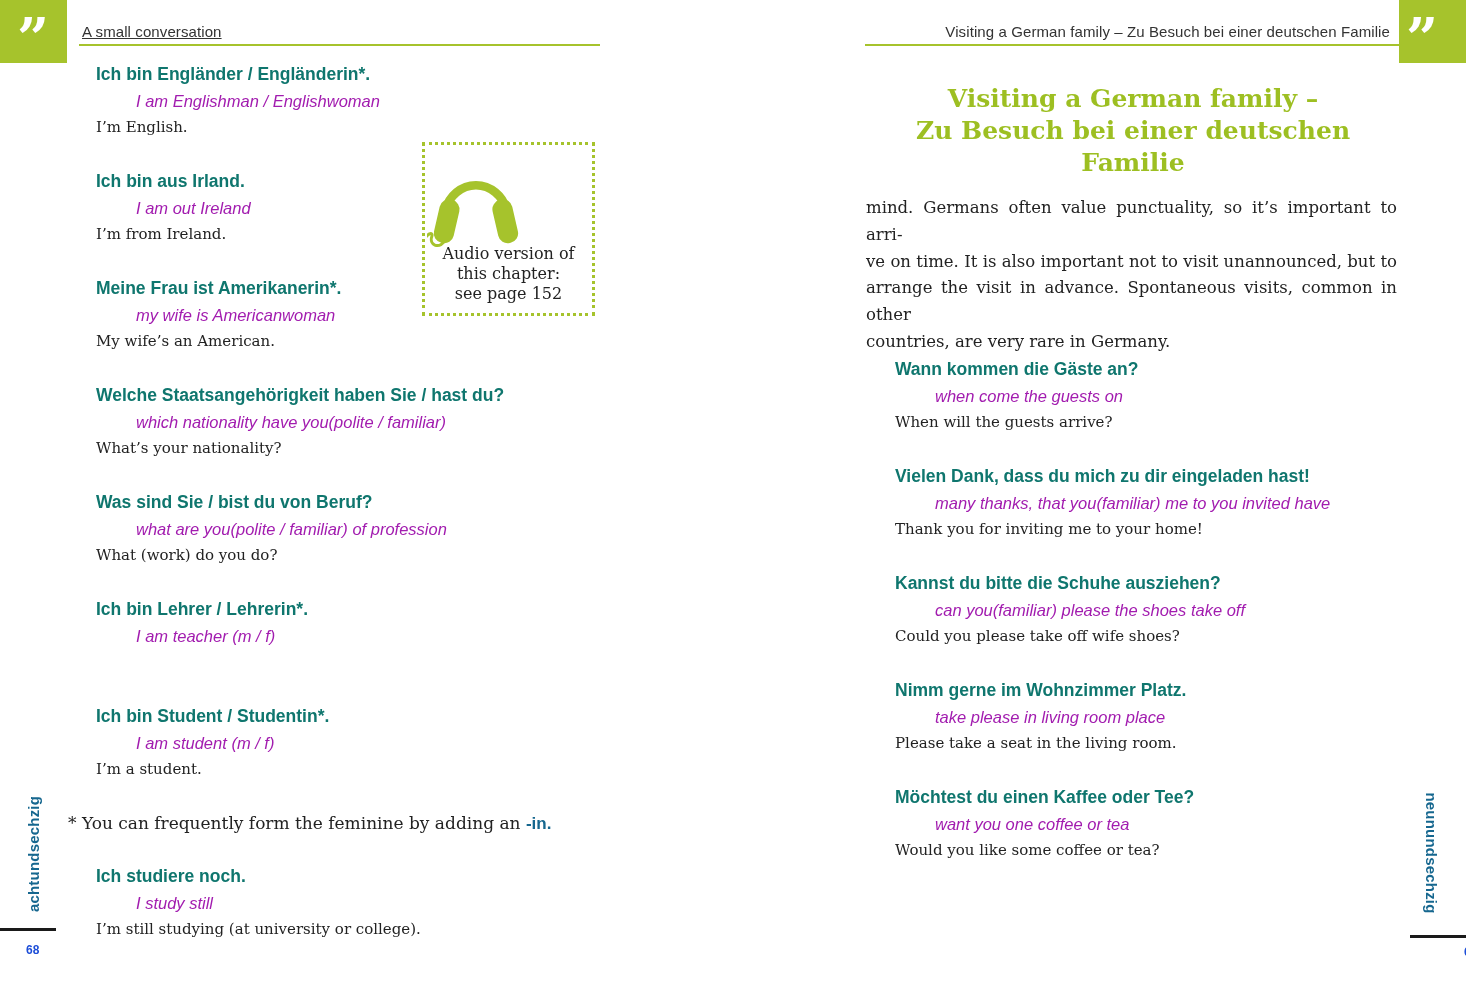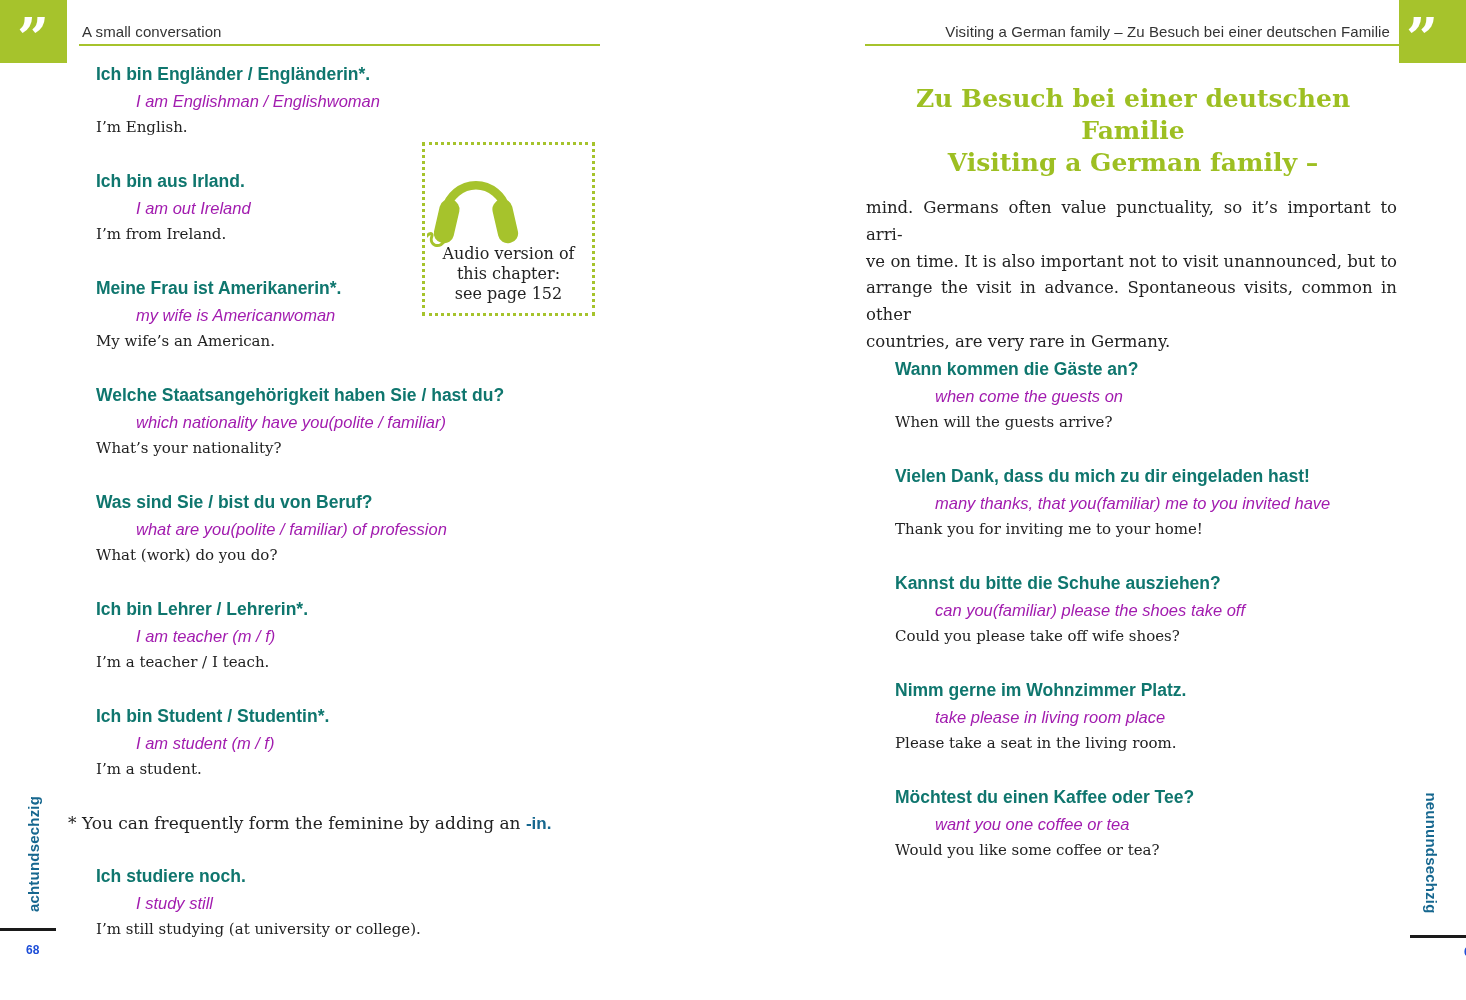--- a/index.html
+++ b/index.html
@@ -10,21 +10,21 @@
   .corner{position:absolute;top:0;width:67px;height:63px;background:#a6c32c;}
   .corner.left{left:0;}
   .corner.right{left:1399px;}
   .quote-glyph{position:absolute;color:#ffffff;font-family:"DejaVu Serif",serif;font-weight:700;
                font-size:56px;line-height:1;top:10px;}
   .corner.left .quote-glyph{left:17px;}
   .corner.right .quote-glyph{left:7px;}
 
   
   .running-head{position:absolute;top:23px;font-size:15px;color:#333333;letter-spacing:.1px;}
-  .running-head.left{left:82px;}
+  .running-head.left{left:82px;text-decoration:underline;}
   .running-head.right{right:76px;}
   .head-rule{position:absolute;top:44px;height:2px;background:#a6c32c;}
   .head-rule.left{left:79px;width:521px;}
   .head-rule.right{left:865px;width:534px;}
 
   
   .phrase{position:absolute;width:505px;}
   .phrase.lp{left:96px;}
   .phrase.rp{left:895px;width:520px;}
   .de{font-weight:700;font-size:17.5px;color:#0f766e;line-height:26.7px;}
@@ -104,21 +104,20 @@
     <div class="en">What’s your nationality?</div>
   </div>
   <div class="phrase lp" style="top:489px">
     <div class="de">Was sind Sie / bist du von Beruf?</div>
     <div class="gloss">what are you(polite / familiar) of profession</div>
     <div class="en">What (work) do you do?</div>
   </div>
   <div class="phrase lp" style="top:596px">
     <div class="de">Ich bin Lehrer / Lehrerin*.</div>
     <div class="gloss">I am teacher (m / f)</div>
-    <div class="en">I’m a teacher / I teach.</div>
   </div>
   <div class="phrase lp" style="top:703px">
     <div class="de">Ich bin Student / Studentin*.</div>
     <div class="gloss">I am student (m / f)</div>
     <div class="en">I’m a student.</div>
   </div>
 
   <div class="footnote"><span>* You can frequently form the feminine by adding an </span><span class="hl">-in.</span></div>
 
   <div class="phrase lp" style="top:863px">
@@ -135,22 +134,22 @@
       <path d="M18 96 C 12 104, 2 100, 5 91 C 7 85, -1 88, -3 96" fill="none" stroke="#a6c32c" stroke-width="3"></path>
     </svg>
     <div class="audio-text">
       <div>Audio version of</div>
       <div>this chapter:</div>
       <div>see page 152</div>
     </div>
   </div>
 
   <div class="chapter-title">
+    <div>Visiting a German family –</div>
     <div>Zu Besuch bei einer deutschen Familie</div>
-    <div>Visiting a German family –</div>
   </div>
 
   <div class="intro">
     <div class="pline just">mind. Germans often value punctuality, so it’s important to arri-</div>
     <div class="pline just">ve on time. It is also important not to visit unannounced, but to</div>
     <div class="pline just">arrange the visit in advance. Spontaneous visits, common in other</div>
     <div class="pline">countries, are very rare in Germany.</div>
   </div>
 
   <div class="phrase rp" style="top:356px">

